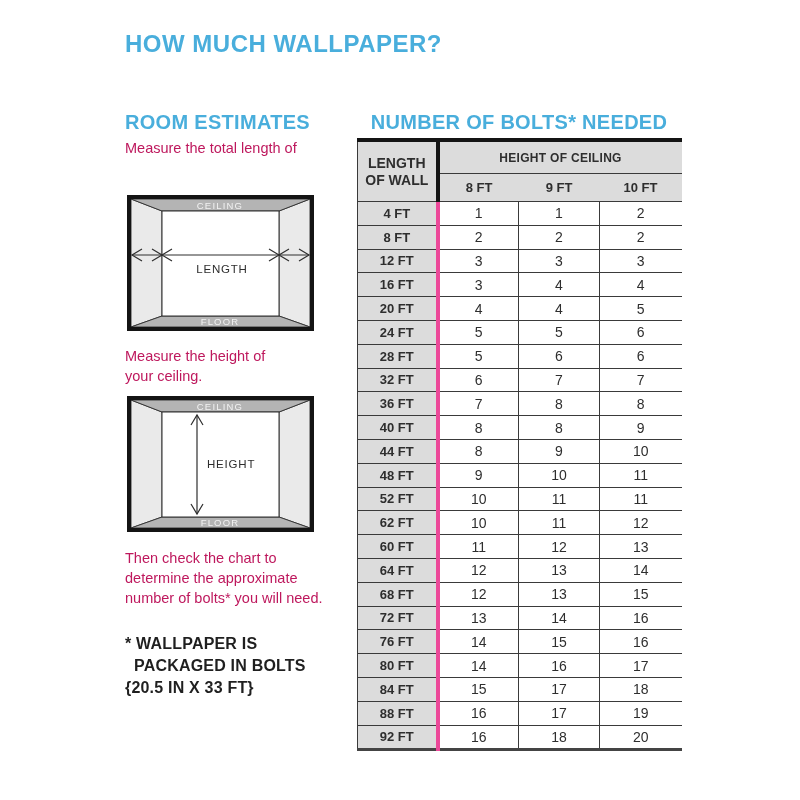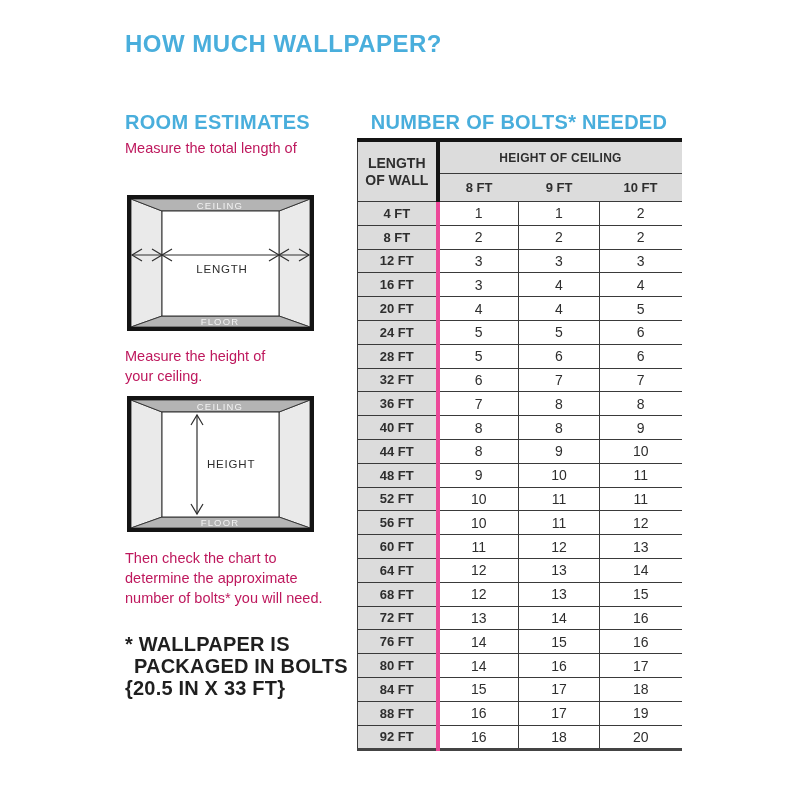--- a/index.html
+++ b/index.html
@@ -16,21 +16,21 @@
   }
   .section-heading{
     font-size:20px;font-weight:bold;letter-spacing:.3px;color:var(--accent);
   }
   #room-estimates-heading{left:125px;top:111px;}
   #table-heading{left:357px;top:111px;width:324px;text-align:center;}
   .body-text{font-size:14.5px;line-height:20px;color:#be185d;}
   #para-length{left:125px;top:138px;}
   #para-height{left:125px;top:346px;}
   #para-chart{left:125px;top:548px;}
-  .bold-note{font-size:20px;font-weight:bold;line-height:22px;color:#1f1f1f;letter-spacing:.2px;}
+  .bold-note{font-size:16px;font-weight:bold;line-height:22px;color:#1f1f1f;letter-spacing:.2px;}
   #note-bolts{left:125px;top:633px;}
   #note-bolts .indent{padding-left:9px;}
   #note-size{left:125px;top:677px;}
   .diagram{left:127px;}
   #diagram-length{top:195px;}
   #diagram-height{top:396px;}
   .diagram svg{display:block;}
   .wall-dark{fill:var(--wall-dark);stroke:#2e2e2e;stroke-width:.9;}
   .wall-light{fill:var(--wall-light);stroke:#2e2e2e;stroke-width:.9;}
   .back-wall{fill:#ffffff;stroke:#2e2e2e;stroke-width:1;}
@@ -226,21 +226,21 @@
           <td class="value-cell">10</td>
           <td class="value-cell">11</td>
         </tr>
         <tr class="data-row">
           <td class="wall-cell">52 FT</td>
           <td class="value-cell">10</td>
           <td class="value-cell">11</td>
           <td class="value-cell">11</td>
         </tr>
         <tr class="data-row">
-          <td class="wall-cell">56 FT</td>
+          <td class="wall-cell">62 FT</td>
           <td class="value-cell">10</td>
           <td class="value-cell">11</td>
           <td class="value-cell">12</td>
         </tr>
         <tr class="data-row">
           <td class="wall-cell">60 FT</td>
           <td class="value-cell">11</td>
           <td class="value-cell">12</td>
           <td class="value-cell">13</td>
         </tr>

